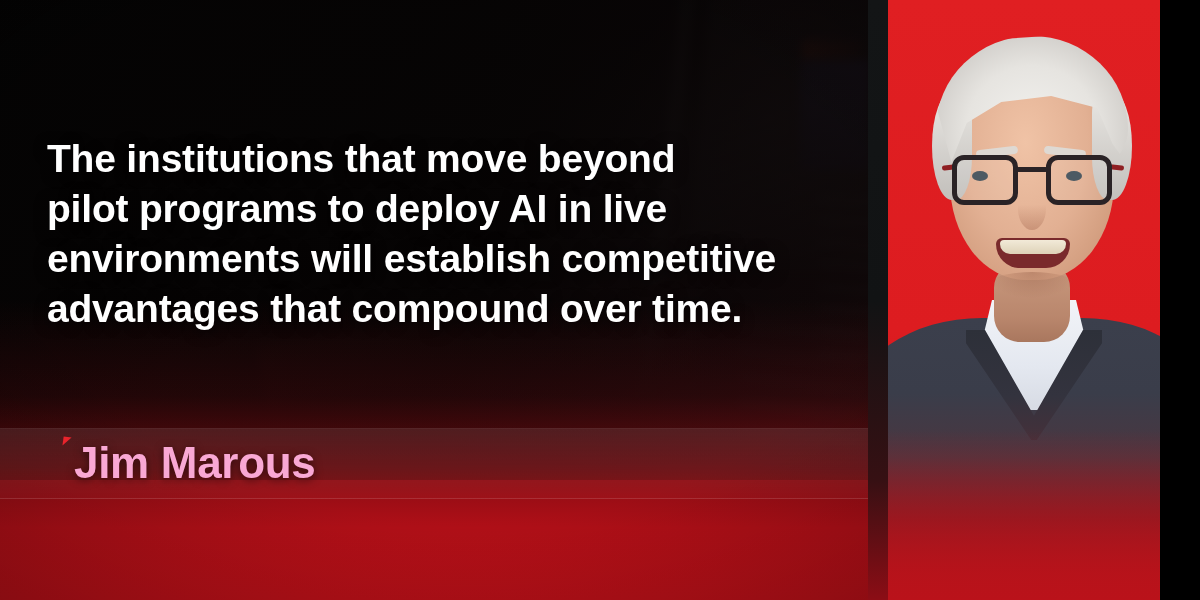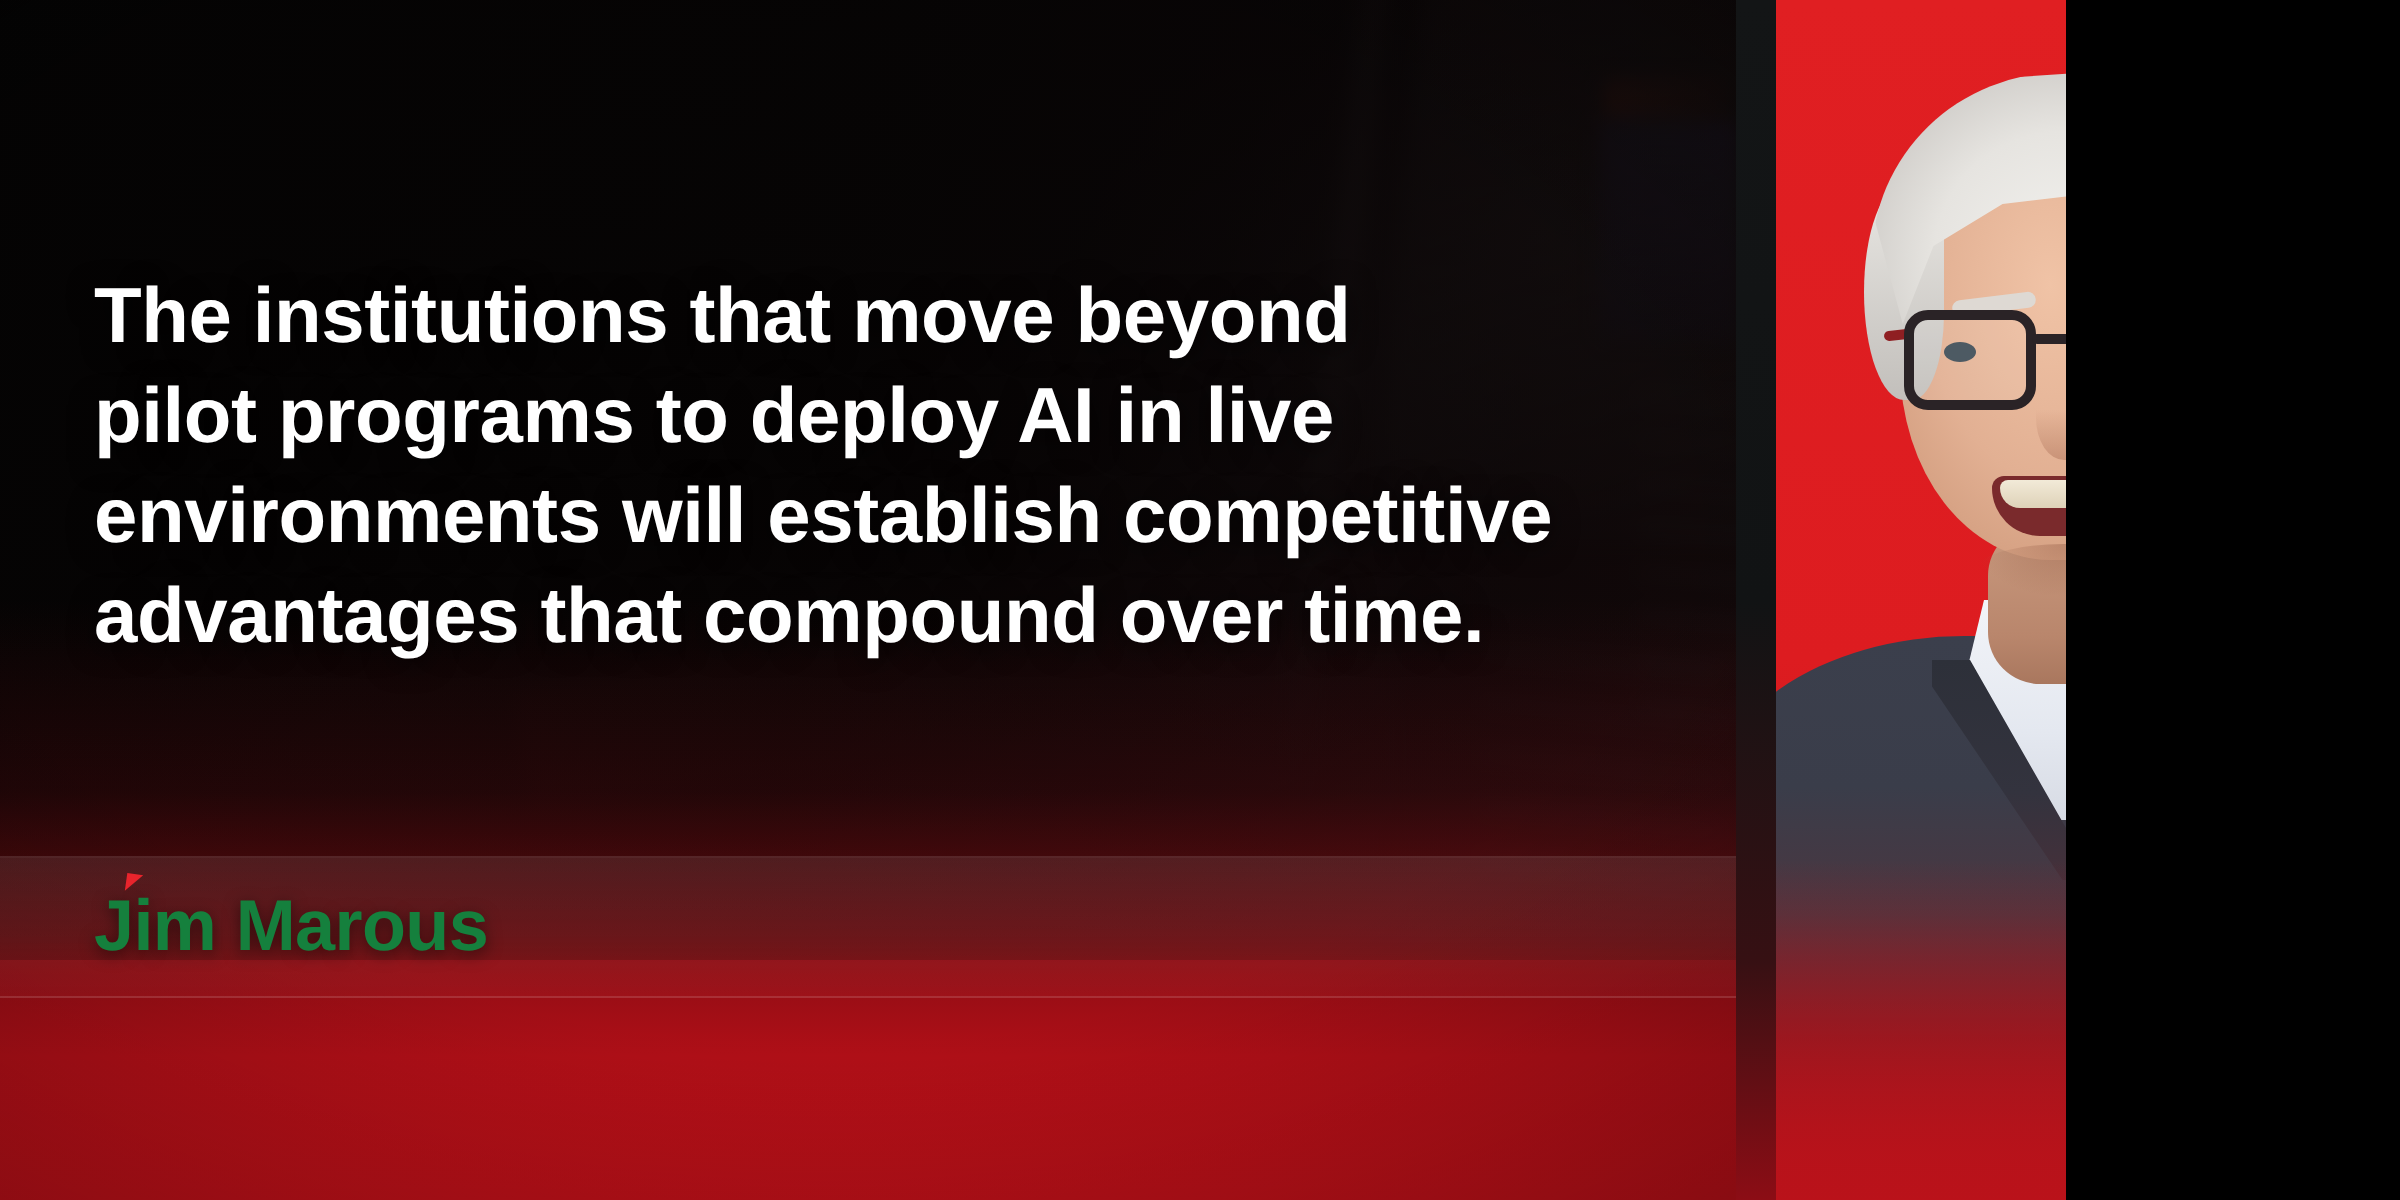--- a/index.html
+++ b/index.html
@@ -2,21 +2,21 @@
 <html><head>
 <meta charset="utf-8">
 <style>
   html, body {
     margin: 0;
     padding: 0;
     background: #000;
   }
   .stage {
     position: relative;
-    width: 1033px;
+    width: 1160px;
     height: 600px;
     overflow: hidden;
     background: #0d0b0b;
     font-family: "Liberation Sans", sans-serif;
   }
 
   
   .bg-photo {
     position: absolute;
     inset: 0;
@@ -148,26 +148,27 @@
   }
   .name-wrap {
     position: absolute;
     left: 47px;
     top: 442px;
     display: flex;
     align-items: flex-start;
   }
   .name-text {
     position: relative;
-    color: #15803d;
-    font-size: 36px;
+    color: #f9a8d4;
+    font-size: 44px;
     line-height: 42px;
     font-weight: 700;
     letter-spacing: -0.3px;
     text-shadow: 0 2px 8px rgba(0,0,0,0.55);
+    margin-left: 27px;
   }
   .name-accent {
     position: absolute;
     left: 16px;
     top: -5px;
     width: 0; height: 0;
     border-left: 8px solid #e8242c;
     border-bottom: 9px solid transparent;
     transform: rotate(8deg);
   }

